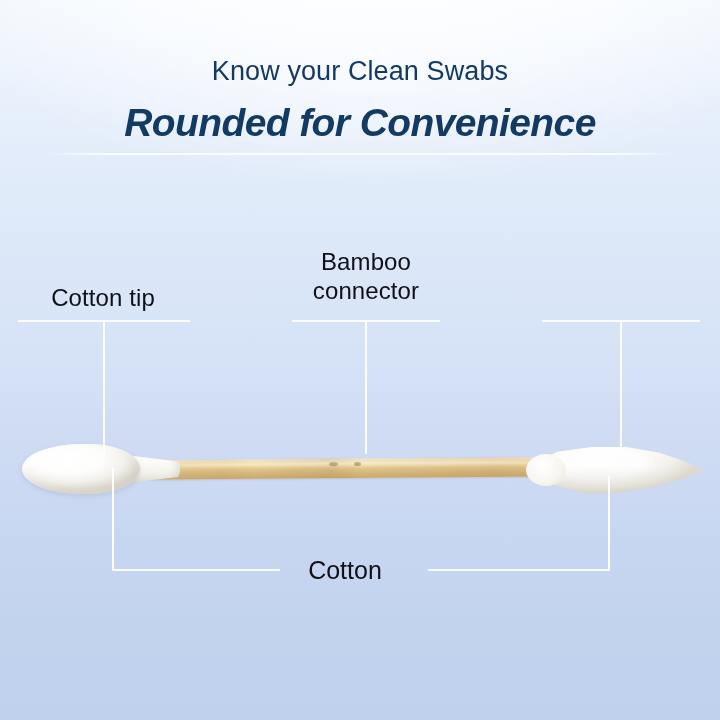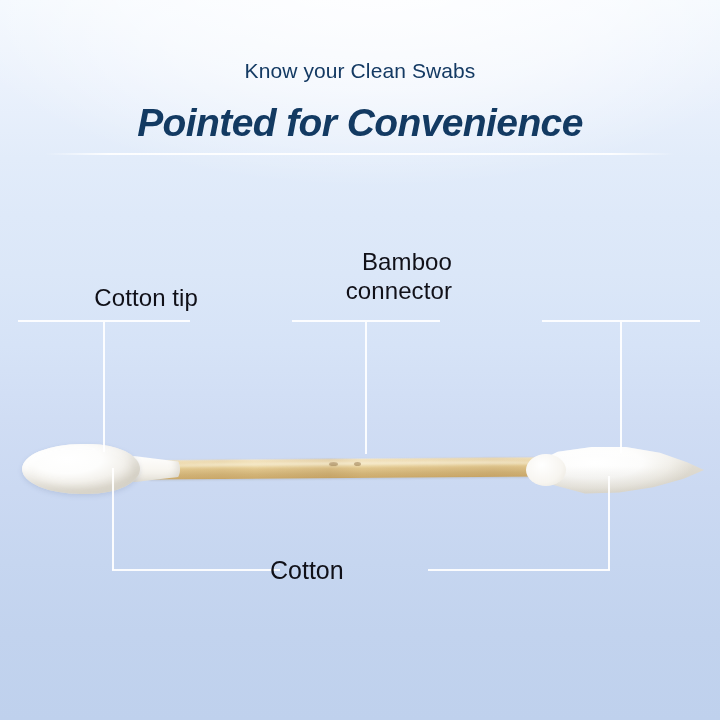--- a/index.html
+++ b/index.html
@@ -42,21 +42,21 @@
     left: 0;
     top: 0;
     width: 720px;
     text-align: center;
   }
   .kicker {
     position: absolute;
     left: 0;
     top: 56px;
     width: 720px;
-    font-size: 21px;
+    font-size: 27px;
     line-height: 30px;
     font-weight: 400;
     letter-spacing: 0.1px;
     color: #143a63;
     white-space: nowrap;
   }
   .headline {
     position: absolute;
     left: 0;
     top: 100px;
@@ -79,21 +79,21 @@
   }
 
   
   .callout-label {
     position: absolute;
     color: #101018;
     font-size: 24px;
     line-height: 29px;
     font-weight: 400;
     letter-spacing: 0.1px;
-    text-align: right;
+    text-align: center;
     white-space: pre-line;
   }
   .callout-rule {
     position: absolute;
     height: 2px;
     background: rgba(255,255,255,0.92);
   }
   .leader-v {
     position: absolute;
     width: 2px;
@@ -121,21 +121,21 @@
   #bracket-left-v   { left: 112px; top: 468px; height: 102px; }
   #bracket-right-v  { left: 608px; top: 476px; height: 94px; }
   #bracket-left-h   { left: 112px; top: 569px; width: 168px; }
   #bracket-right-h  { left: 428px; top: 569px; width: 182px; }
 
   #label-cotton {
     position: absolute;
     left: 270px;
     top: 555px;
     width: 150px;
-    text-align: left;
+    text-align: center;
     color: #101018;
     font-size: 25px;
     line-height: 30px;
     font-weight: 400;
   }
 
   
   #swab {
     position: absolute;
     left: 0;
@@ -276,21 +276,21 @@
     filter: blur(0.4px);
   }
 </style>
 </head>
 <body>
 
 <div id="infographic">
 
   <div class="header">
     <div class="kicker">Know your Clean Swabs</div>
-    <div class="headline">Pointed for Convenience</div>
+    <div class="headline">Rounded for Convenience</div>
   </div>
   <div class="headline-rule"></div>
 
   <div id="swab">
 
     <div class="stick">
       <div class="stick-grain"></div>
       <div class="stick-high"></div>
       <div class="stick-knot" style="left:44%;"></div>
       <div class="stick-knot" style="left:50%; width:7px;"></div>

